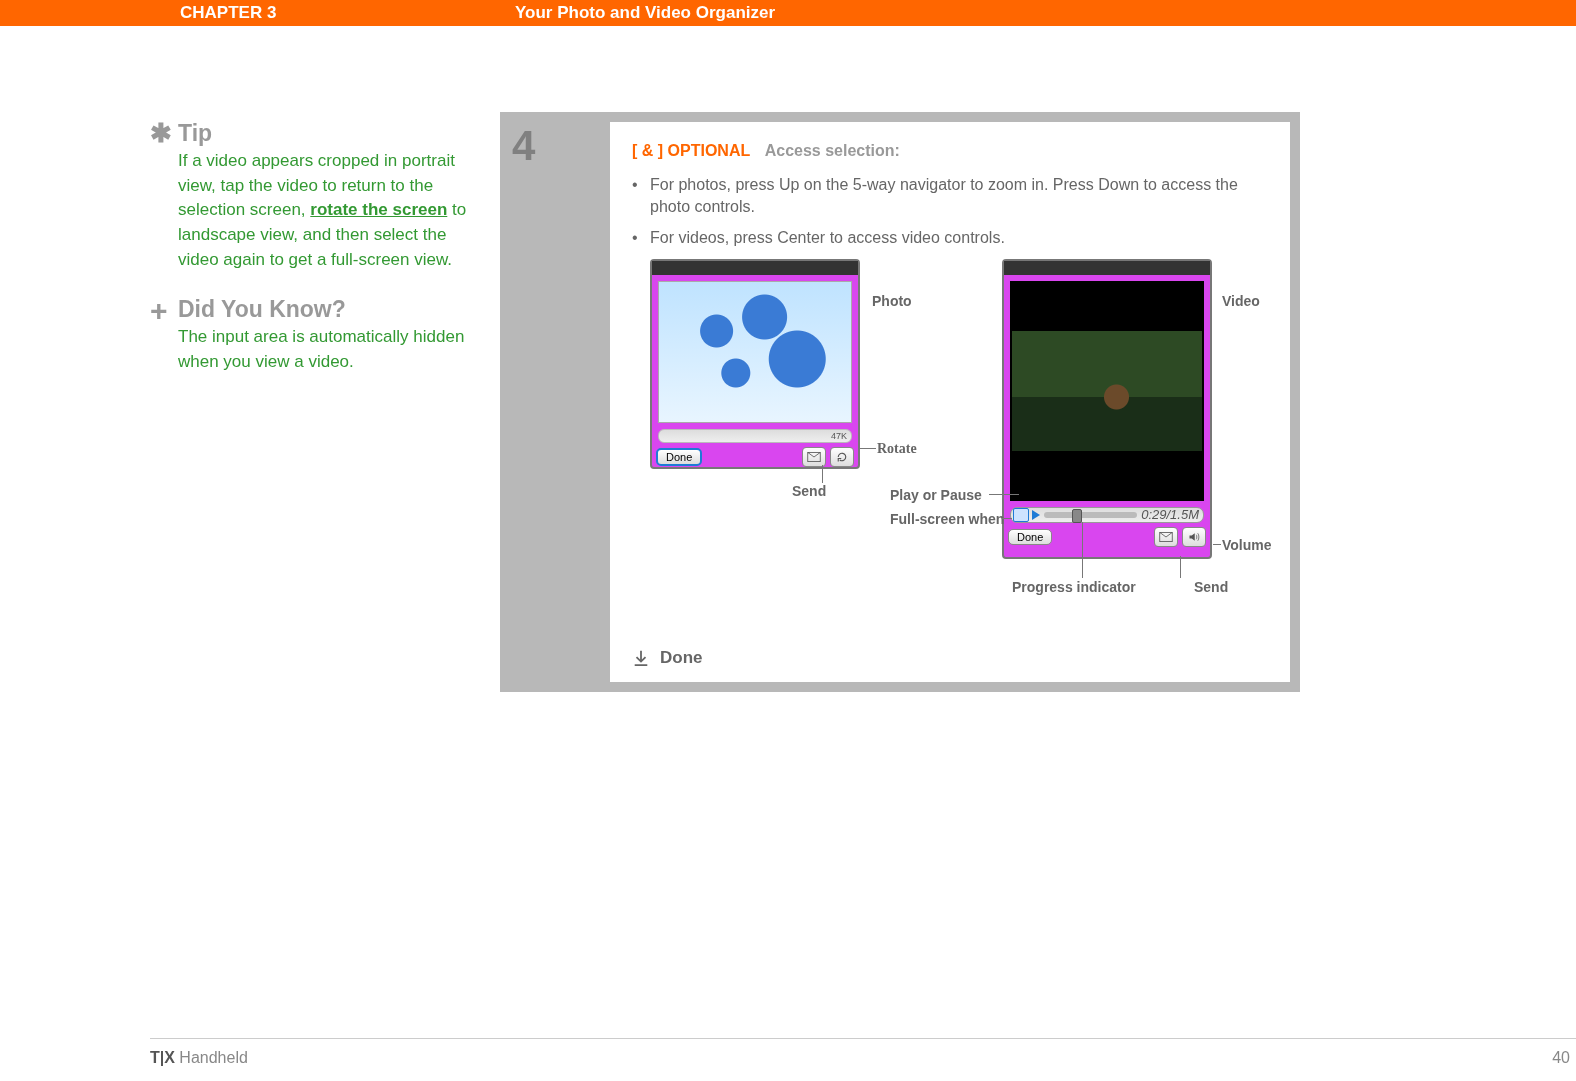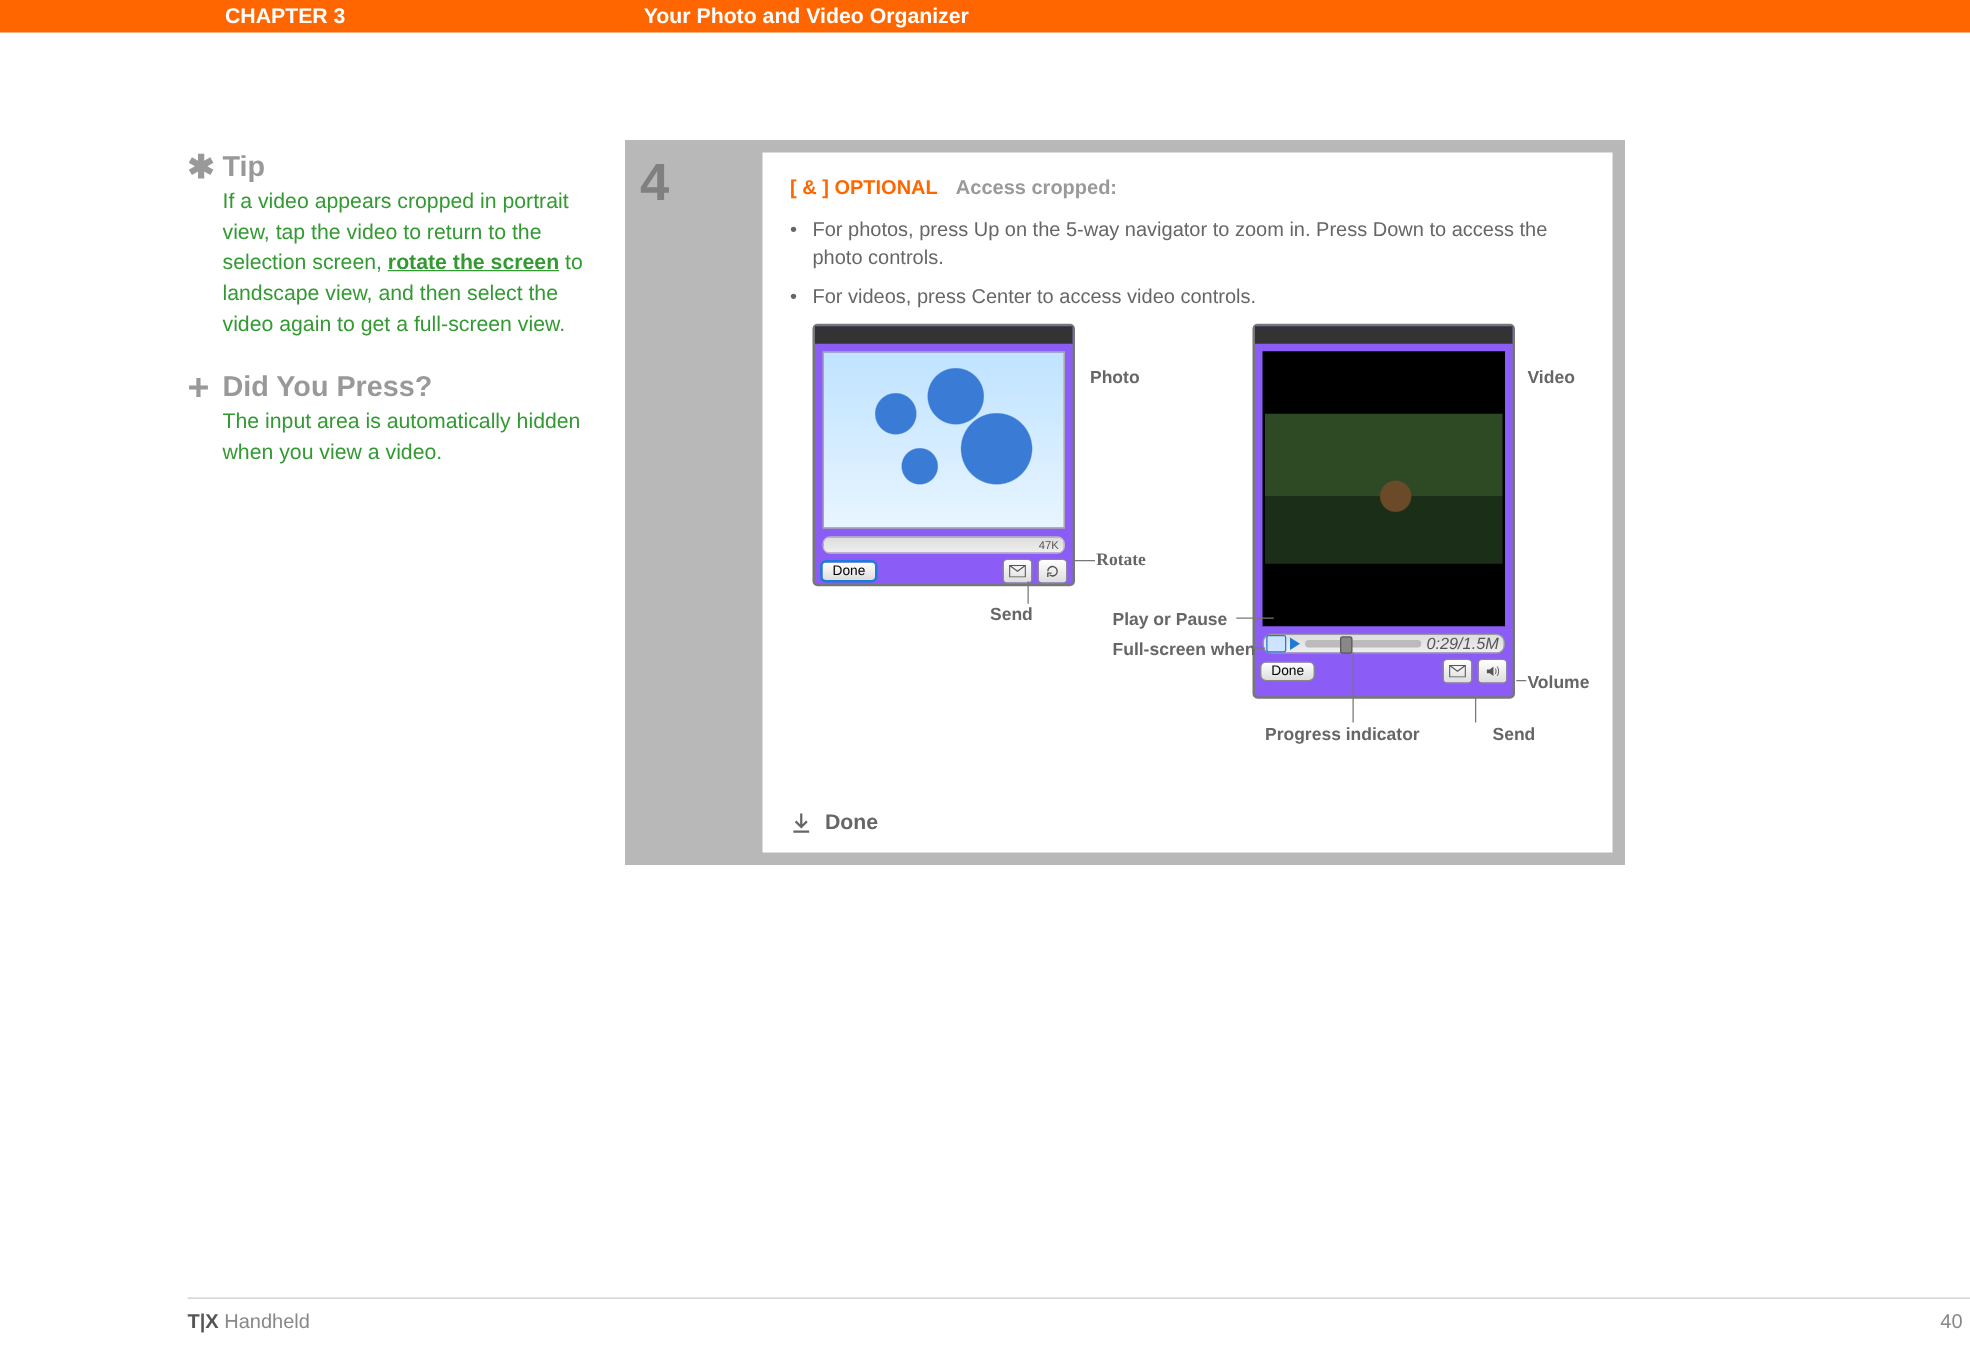--- a/index.html
+++ b/index.html
@@ -121,21 +121,21 @@
   .media-area {
     position: relative;
     height: 340px;
     margin-top: 6px;
   }
 
   
   .device {
     position: absolute;
     border: 2px solid #777;
-    background: #8b5cf6;
+    background: #d946ef;
     border-radius: 4px;
     box-sizing: border-box;
   }
   .photo-device { left: 18px; top: 0; width: 210px; height: 210px; }
   .photo-titlebar { height: 14px; background: #333; }
   .photo-image {
     margin: 6px; height: 140px;
     background:
       radial-gradient(circle at 30% 35%, #3a7bd5 0 16px, transparent 17px),
       radial-gradient(circle at 55% 25%, #3a7bd5 0 22px, transparent 23px),
@@ -262,33 +262,33 @@
     <div class="tip-body">
       <div class="tip-heading">Tip</div>
       <div class="tip-text">
         <span>If a video appears cropped in portrait view, tap the video to return to the selection screen, </span><a href="#" class="tip-link">rotate the screen</a><span> to landscape view, and then select the video again to get a full-screen view.</span>
       </div>
     </div>
   </div>
   <div class="tip-block">
     <div class="tip-icon" style="font-size:30px;">+</div>
     <div class="tip-body">
-      <div class="tip-heading">Did You Press?</div>
+      <div class="tip-heading">Did You Know?</div>
       <div class="tip-text">The input area is automatically hidden when you view a video.</div>
     </div>
   </div>
 </div>
 
 <div class="main-panel">
   <div class="step-col">4</div>
   <div class="main-inner">
     <div class="opt-line">
       <span class="opt-amp">[ &amp; ]</span>
       <span class="opt-word">OPTIONAL</span>
-      <span class="opt-desc">Access cropped:</span>
+      <span class="opt-desc">Access selection:</span>
     </div>
     <div class="bullet">
       <div class="dot">•</div>
       <div class="txt">For photos, press Up on the 5-way navigator to zoom in. Press Down to access the photo controls.</div>
     </div>
     <div class="bullet">
       <div class="dot">•</div>
       <div class="txt">For videos, press Center to access video controls.</div>
     </div>
 

